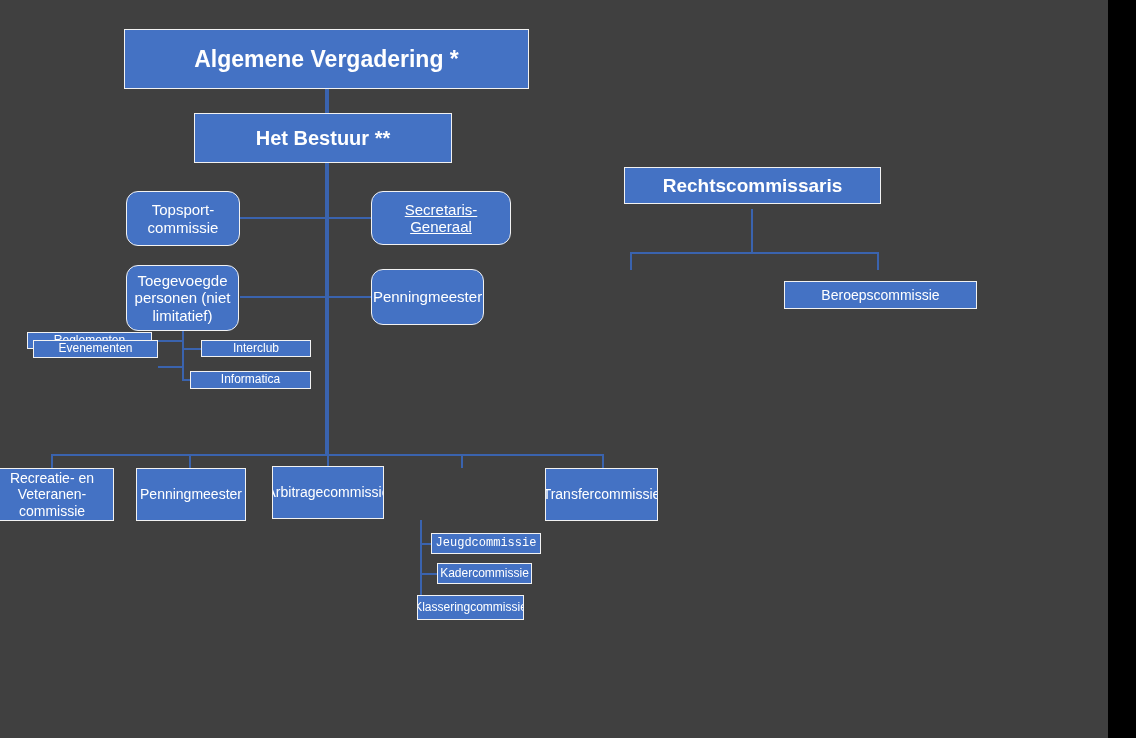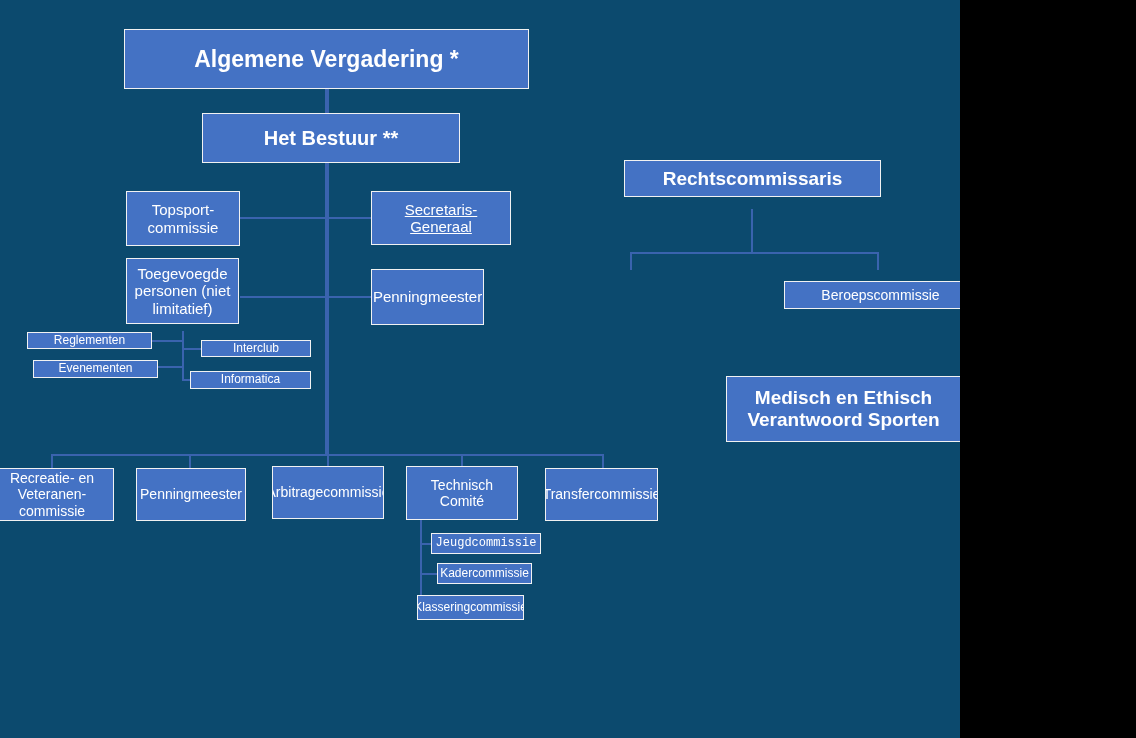--- a/index.html
+++ b/index.html
@@ -2,23 +2,23 @@
 <html><head>
 <meta charset="utf-8">
 <style>
   html, body {
     margin: 0;
     padding: 0;
     background: #000000;
   }
   #chart-canvas {
     position: relative;
-    width: 960px;
+    width: 1108px;
     height: 738px;
-    background: #0c4a6e;
+    background: #404040;
     overflow: hidden;
     font-family: "Liberation Sans", sans-serif;
   }
   .node {
     position: absolute;
     background: #4472C4;
     border: 1px solid #F2F2F2;
     box-sizing: border-box;
     color: #FFFFFF;
     display: flex;
@@ -38,20 +38,21 @@
     font-size: 20px;
     font-weight: bold;
   }
   .node.head {
     font-size: 19px;
     font-weight: bold;
   }
   .node.medium {
     font-size: 15px;
     font-weight: normal;
+    border-radius: 12px;
   }
   .node.regular {
     font-size: 14px;
     font-weight: normal;
   }
   .node.small {
     font-size: 12px;
     font-weight: normal;
   }
   .conn {
@@ -93,55 +94,53 @@
   <div class="conn" style="left:420px; top:573px; width:18px; height:2px;"></div>
   <div class="conn" style="left:420px; top:607px; width:10px; height:2px;"></div>
 
   <div class="conn" style="left:751px; top:209px; width:2px; height:44px;"></div>
   <div class="conn" style="left:630px; top:252px; width:249px; height:2px;"></div>
   <div class="conn" style="left:630px; top:252px; width:2px; height:18px;"></div>
   <div class="conn" style="left:877px; top:252px; width:2px; height:18px;"></div>
 
   <div class="node title" style="left:124px; top:29px; width:405px; height:60px;">Algemene Vergadering *</div>
 
-  <div class="node subtitle" style="left:202px; top:113px; width:258px; height:50px;">Het Bestuur **</div>
+  <div class="node subtitle" style="left:194px; top:113px; width:258px; height:50px;">Het Bestuur **</div>
 
   <div class="node medium" style="left:126px; top:191px; width:114px; height:55px;">Topsport-
 commissie</div>
 
   <div class="node medium" style="left:371px; top:191px; width:140px; height:54px;text-decoration:underline;">Secretaris-Generaal</div>
 
-  <div class="node medium" style="left:126px; top:258px; width:113px; height:66px;text-align:center;">Toegevoegde personen (niet limitatief)</div>
+  <div class="node medium" style="left:126px; top:265px; width:113px; height:66px;text-align:center;">Toegevoegde personen (niet limitatief)</div>
 
   <div class="node medium" style="left:371px; top:269px; width:113px; height:56px;">Penningmeester</div>
 
   <div class="node small" style="left:27px; top:332px; width:125px; height:17px;">Reglementen</div>
 
-  <div class="node small" style="left:33px; top:360px; width:125px; height:18px;">Evenementen</div>
+  <div class="node small" style="left:33px; top:340px; width:125px; height:18px;">Evenementen</div>
 
   <div class="node small" style="left:201px; top:340px; width:110px; height:17px;">Interclub</div>
 
   <div class="node small" style="left:190px; top:371px; width:121px; height:18px;">Informatica</div>
 
   <div class="node regular" style="left:-10px; top:468px; width:124px; height:53px;">Recreatie- en Veteranen-commissie</div>
 
   <div class="node regular" style="left:136px; top:468px; width:110px; height:53px;">Penningmeester</div>
 
   <div class="node regular" style="left:272px; top:466px; width:112px; height:53px;">Arbitragecommissie</div>
 
-  <div class="node regular" style="left:406px; top:466px; width:112px; height:54px;">Technisch Comité</div>
 
   <div class="node regular" style="left:545px; top:468px; width:113px; height:53px;">Transfercommissie</div>
 
   <div class="node small" style="left:431px; top:533px; width:110px; height:21px;font-family:Liberation Mono, monospace;">Jeugdcommissie</div>
 
   <div class="node small" style="left:437px; top:563px; width:95px; height:21px;">Kadercommissie</div>
 
   <div class="node small" style="left:417px; top:595px; width:107px; height:25px;">Klasseringcommissie</div>
 
-  <div class="node head" style="left:624px; top:160px; width:257px; height:37px;">Rechtscommissaris</div>
+  <div class="node head" style="left:624px; top:167px; width:257px; height:37px;">Rechtscommissaris</div>
 
 
   <div class="node regular" style="left:784px; top:269px; width:193px; height:28px;margin-top:12px;">Beroepscommissie</div>
 
-  <div class="node head" style="left:726px; top:376px; width:235px; height:66px;">Medisch en Ethisch Verantwoord Sporten</div>
 
 </div>
 
 </body></html>

